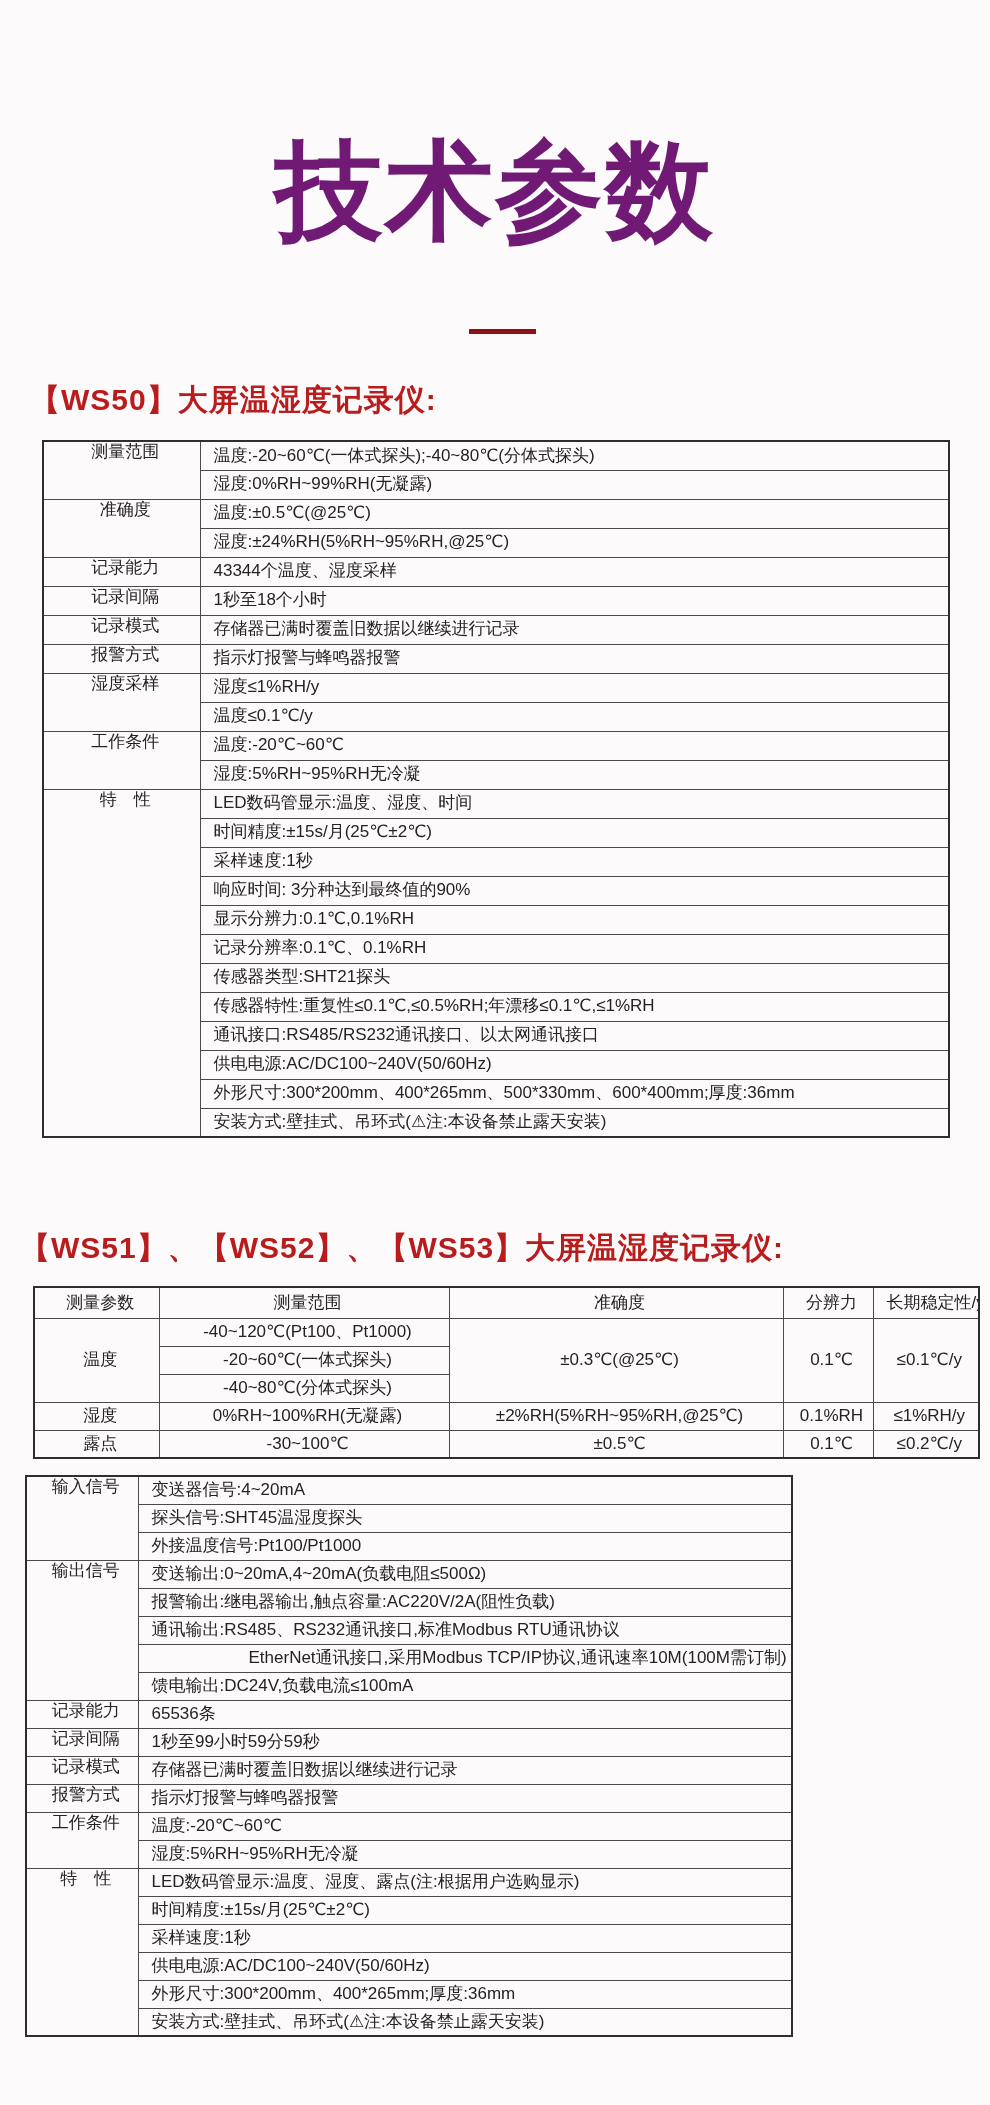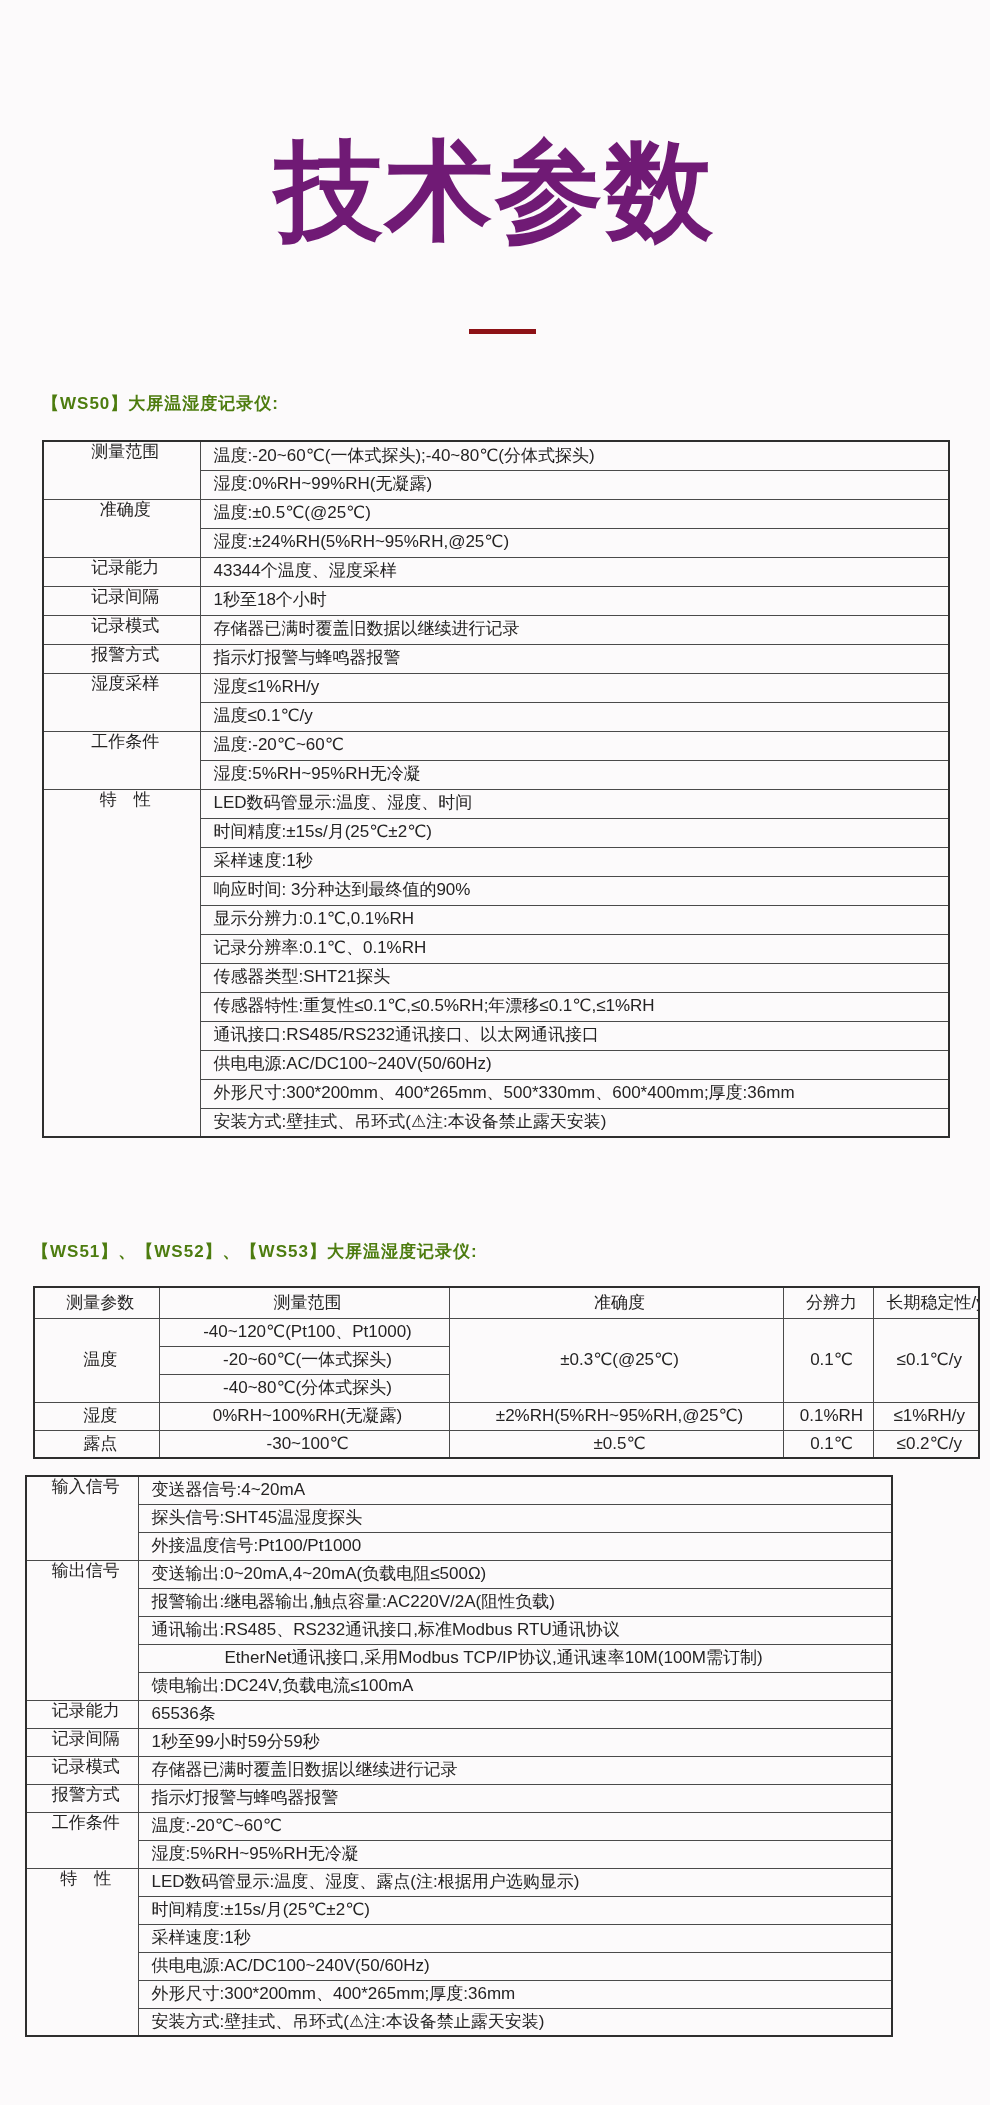--- a/index.html
+++ b/index.html
@@ -11,45 +11,45 @@
   .title{
     position:absolute;top:132px;left:0;width:990px;margin:0;
     text-align:center;font-size:108px;line-height:1.1;font-weight:900;
     letter-spacing:2px;color:#701a75;
   }
   .divider{
     position:absolute;left:469px;top:329px;width:67px;height:5px;
     background:#8d1116;
   }
   .sec{
-    position:absolute;margin:12px;font-size:17px;font-weight:700;color:#4d7c0f;
+    position:absolute;margin:0;font-size:30px;font-weight:700;color:#b91c1c;
     letter-spacing:1px;white-space:nowrap;
   }
   .sec1{left:30px;top:380px;}
   .sec2{left:20px;top:1228px;}
   table.t{
     position:absolute;border-collapse:collapse;table-layout:fixed;
     border:2px solid #2e2e2e;background:transparent;
   }
   table.t td{
     border:1px solid #4a4a4a;font-size:17px;color:#242323;
     box-sizing:border-box;padding:0 6px 0 13px;line-height:1.2;
     white-space:nowrap;overflow:hidden;
   }
   .t1{left:42px;top:440px;width:908px;}
   .t1 td{height:29px;}
   .t2{left:21px;top:1286px;width:945px;margin-left:12px;}
   .t2 td{height:28px;text-align:center;padding:0 4px;}
   .t2 td.ph{height:31px;font-weight:400;}
-  .t3{left:25px;top:1475px;width:868px;}
+  .t3{left:25px;top:1475px;width:768px;}
   .t3 td{height:28px;}
   td.label-cell{
     text-align:center;vertical-align:top;padding:5px 4px 0 4px;
   }
-  td.value-cell.indent{padding-left:86px;}
+  td.value-cell.indent{padding-left:110px;}
 </style>
 </head>
 <body>
 
 <div class="page">
 
   <h1 class="title">技术参数</h1>
 
   <div class="divider"></div>
 

